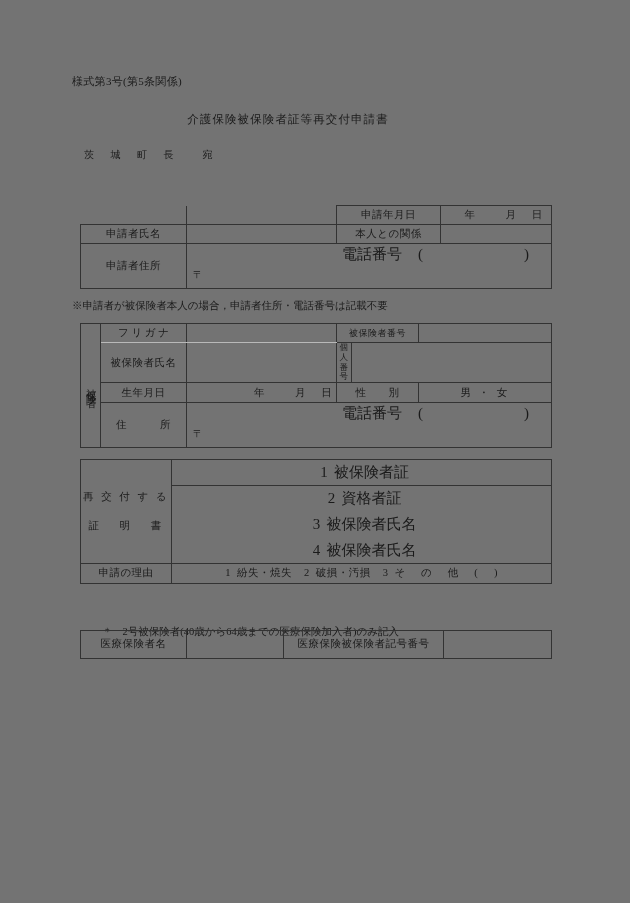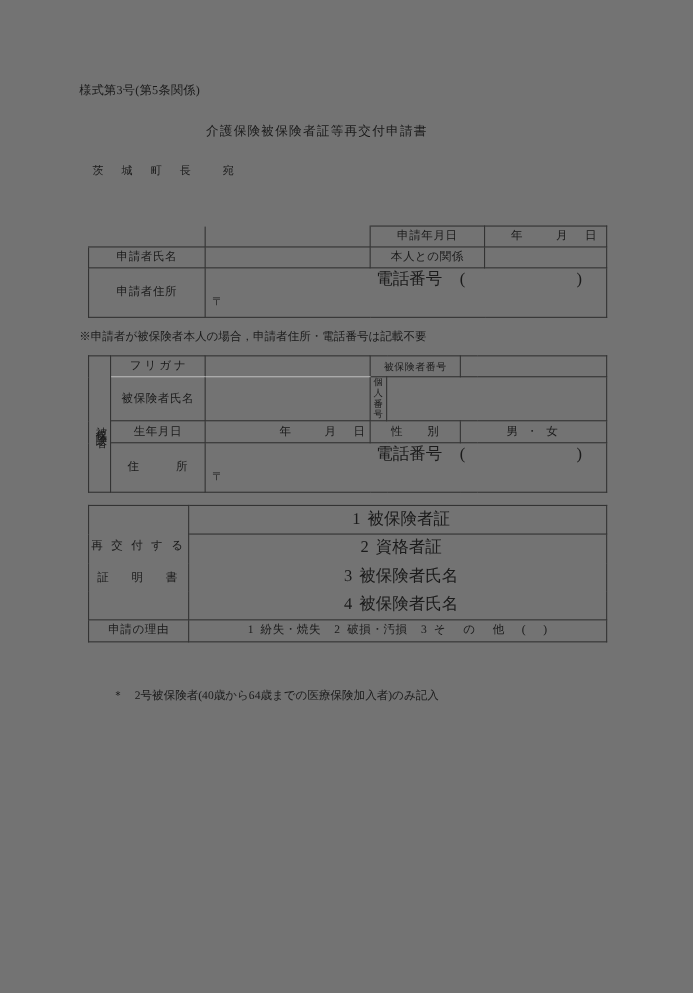--- a/index.html
+++ b/index.html
@@ -318,14 +318,30 @@
         <span class="num">1</span><span>紛失・焼失</span><span class="gap"></span><span class="num">2</span><span>破損・汚損</span><span class="gap"></span><span class="num">3</span><span class="paren">その他(</span><span>)</span>
       </td>
     </tr>
   </tbody>
     </table>
 
   <div class="note" id="note-2">
     <span class="star">＊</span><span>2号被保険者(40歳から64歳までの医療保険加入者)のみ記入</span>
   </div>
 
+  <table class="tbl" id="tbl-medical">
+    <colgroup>
+      <col style="width:106px">
+        <col style="width:97px">
+      <col style="width:160px">
+        <col style="width:108px">
+    </colgroup>
+    <tbody>
+        <tr style="height:28px">
+      <td class="lbl">医療保険者名</td>
+      <td></td>
+      <td class="lbl">医療保険被保険者記号番号</td>
+      <td></td>
+    </tr>
+  </tbody>
+    </table>
 
 </div>
 
 </body></html>

